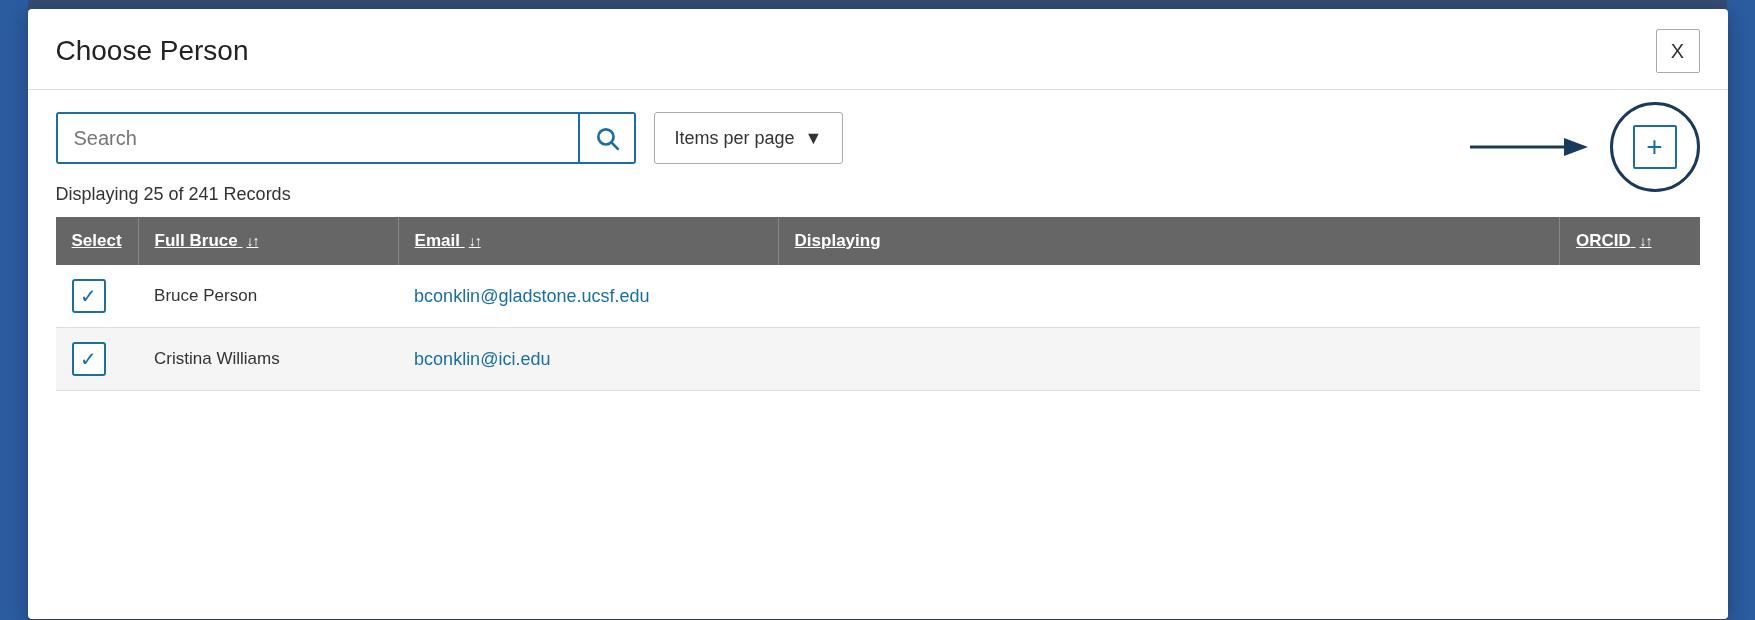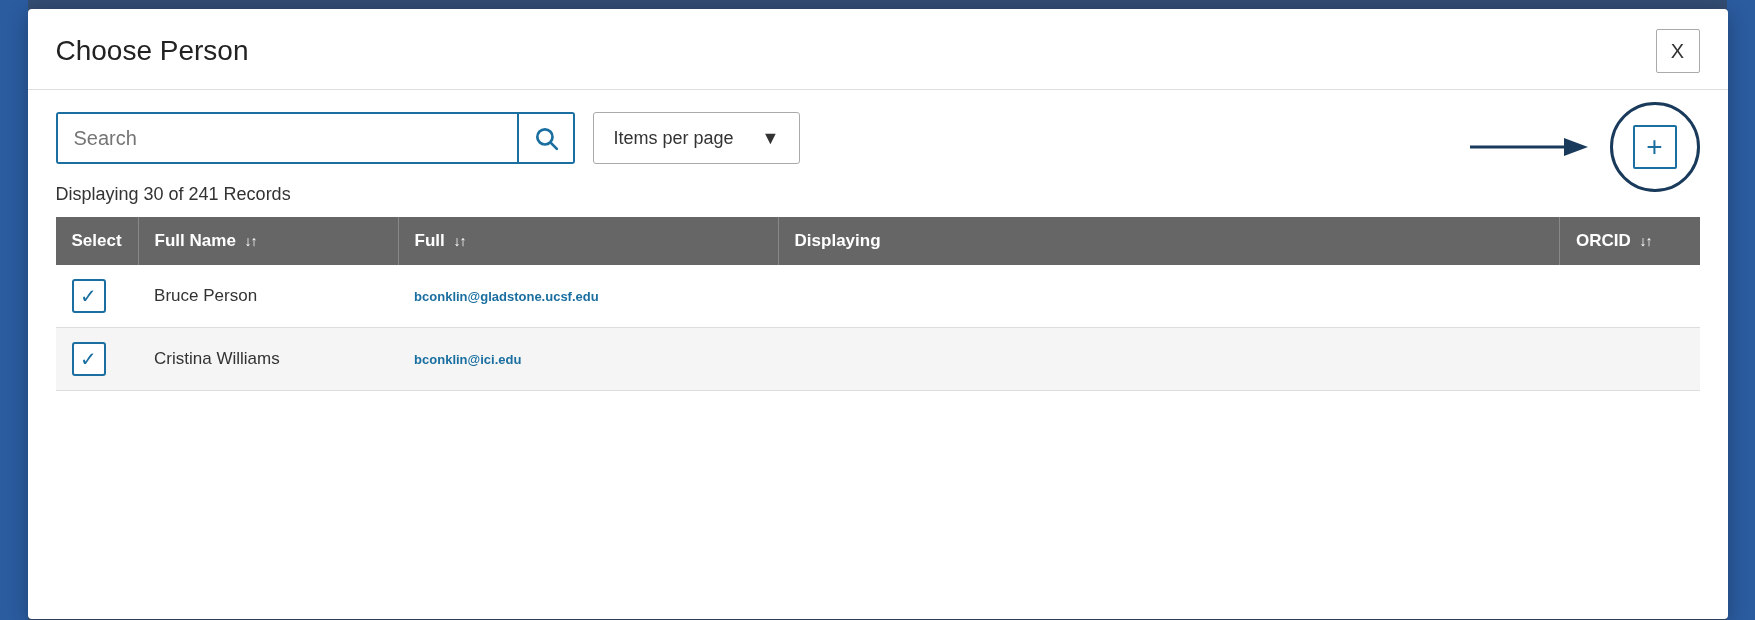--- a/index.html
+++ b/index.html
@@ -71,21 +71,21 @@
       gap: 18px;
       margin-bottom: 20px;
       position: relative;
     }
 
     .search-box {
       display: flex;
       align-items: stretch;
       border: 2px solid #1a6fa0;
       border-radius: 3px;
-      width: 519px;
+      width: 580px;
       height: 52px;
       overflow: hidden;
     }
 
     .search-input {
       flex: 1;
       border: none;
       outline: none;
       padding: 0 16px;
       font-size: 20px;
@@ -109,21 +109,21 @@
     }
 
     .items-per-page-btn {
       border: 1px solid #aaa;
       background: #fff;
       padding: 10px 20px;
       font-size: 18px;
       cursor: pointer;
       display: flex;
       align-items: center;
-      gap: 28px;
+      gap: 10px;
       height: 52px;
       border-radius: 3px;
       color: #333;
     }
 
     .add-person-area {
       position: absolute;
       right: 0;
       top: -10px;
       display: flex;
@@ -184,20 +184,21 @@
       background: #666;
       color: #fff;
     }
 
     .data-table thead th {
       padding: 14px 16px;
       text-align: left;
       font-weight: 600;
       font-size: 17px;
       border-right: 1px solid #888;
+      text-decoration: underline;
     }
 
     .data-table thead th:last-child {
       border-right: none;
     }
 
     .sort-arrows {
       font-size: 14px;
       margin-left: 4px;
       letter-spacing: -1px;
@@ -233,22 +234,21 @@
     }
 
     .check-icon {
       color: #1a6fa0;
       font-size: 20px;
     }
 
     .email-link {
       color: #1a6fa0;
       text-decoration: none;
-      font-size: 13px;
-      font-weight: bold;
+      font-size: 18px;
     }
 
     .col-select { width: 80px; }
     .col-fullname { width: 260px; }
     .col-email { width: 380px; }
     .col-institution { width: auto; }
     .col-orcid { width: 140px; }
 
     
     .bg-left {
@@ -315,34 +315,34 @@
           </div>
           <button class="add-circle-btn">
             <div class="plus-box">
               <span>+</span>
             </div>
           </button>
         </div>
 
       </div>
 
-      <p class="displaying-text">Displaying 30 of 241 Records</p>
+      <p class="displaying-text">Displaying 25 of 241 Records</p>
 
       <table class="data-table">
         <thead>
           <tr>
             <th class="col-select">
               <span>Select</span>
             </th>
             <th class="col-fullname">
-              <span>Full Name</span>
+              <span>Full Bruce</span>
               <span class="sort-arrows">↓↑</span>
             </th>
             <th class="col-email">
-              <span>Full</span>
+              <span>Email</span>
               <span class="sort-arrows">↓↑</span>
             </th>
             <th class="col-institution">
               <span>Displaying</span>
             </th>
             <th class="col-orcid">
               <span>ORCID</span>
               <span class="sort-arrows">↓↑</span>
             </th>
           </tr>

